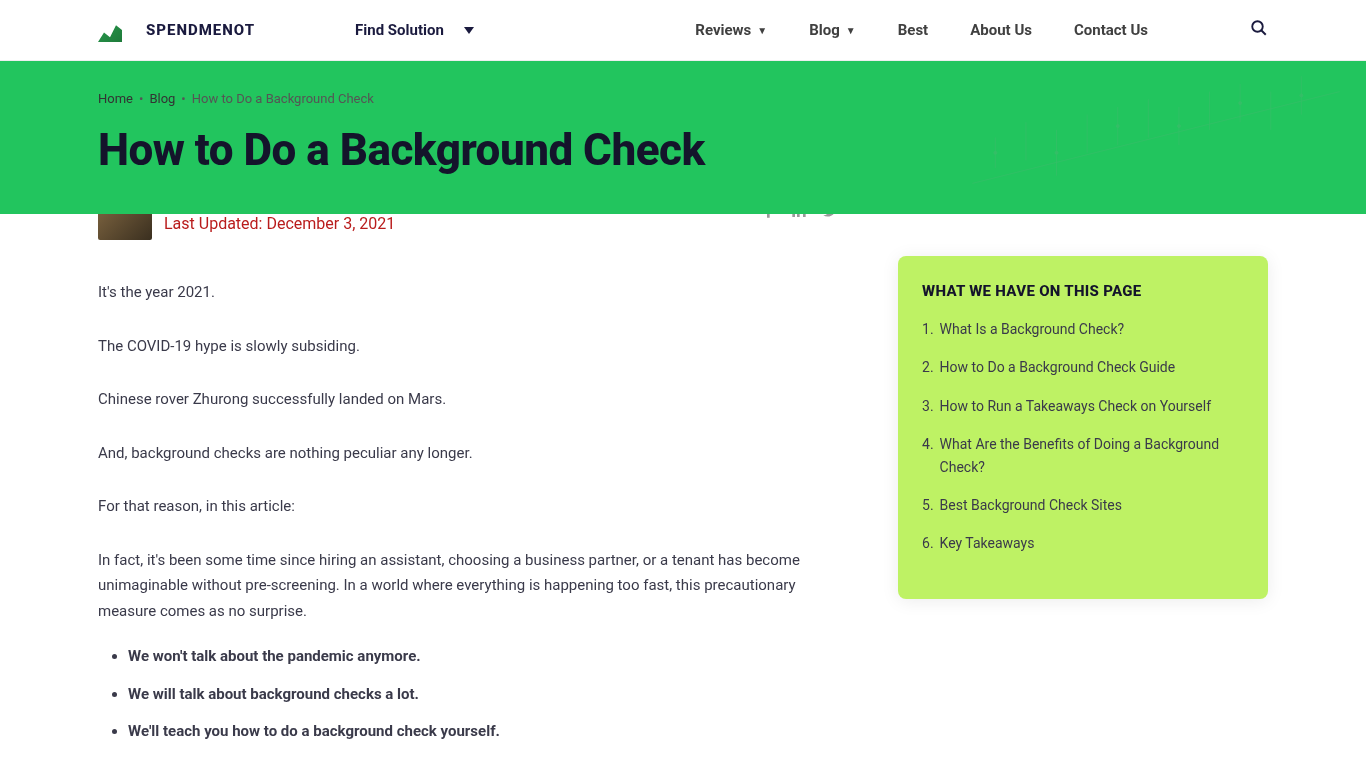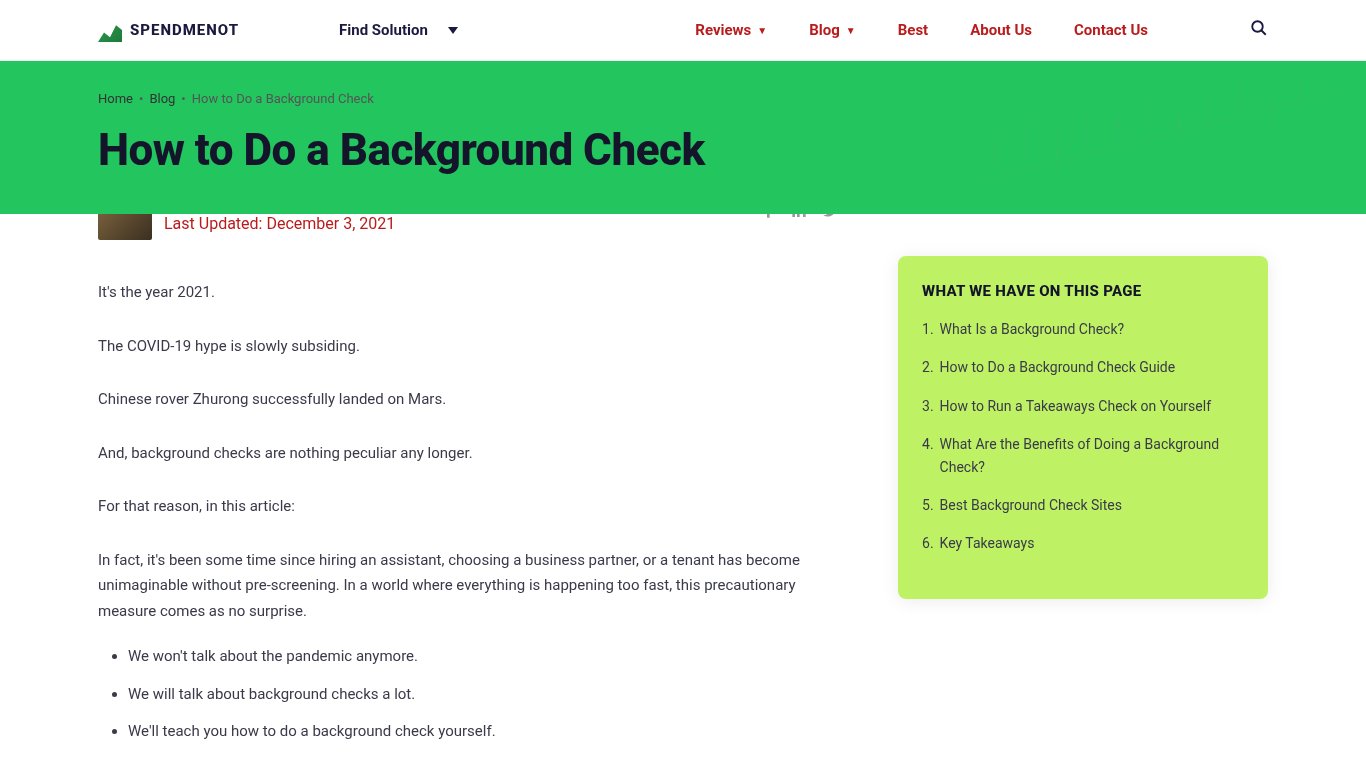--- a/index.html
+++ b/index.html
@@ -1,22 +1,22 @@
 <!DOCTYPE html>
 <html><head>
   <meta charset="utf-8">
   <style>
     * { margin: 0; padding: 0; box-sizing: border-box; }
     body { font-family: -apple-system, BlinkMacSystemFont, 'Segoe UI', Roboto, Arial, sans-serif; color: #1a1a2e; background: #fff; }
     .header { display: flex; align-items: center; padding: 18px 98px; border-bottom: 1px solid #eee; }
-    .logo { display: flex; align-items: center; gap: 8px; font-weight: 800; letter-spacing: 1px; color: #1a1a3e; font-size: 15px; text-align: center; }
+    .logo { display: flex; align-items: center; gap: 24px; font-weight: 800; letter-spacing: 1px; color: #1a1a3e; font-size: 15px; text-align: center; }
     .logo-icon { width: 24px; height: 24px; background: linear-gradient(135deg, #2a9d4f 0%, #1e7a3a 100%); clip-path: polygon(0 100%, 25% 60%, 50% 80%, 75% 30%, 100% 50%, 100% 100%); }
     .find-solution { margin-left: 100px; font-weight: 700; color: #1a1a3e; font-size: 15px; display: flex; align-items: center; gap: 20px; cursor: pointer; }
     .nav { margin-left: auto; display: flex; gap: 42px; align-items: center; }
-    .nav-item { font-weight: 700; color: #b91c1c; font-size: 15px; cursor: pointer; display: flex; align-items: center; gap: 6px; }
+    .nav-item { font-weight: 700; color: #404040; font-size: 15px; cursor: pointer; display: flex; align-items: center; gap: 6px; }
     .chevron { font-size: 10px; }
     .search-icon { margin-left: 60px; cursor: pointer; }
     .hero { background: #22c55e; padding: 30px 98px 38px; position: relative; overflow: hidden; }
     .hero-decor { position: absolute; right: -30px; top: 0; width: 480px; height: 100%; opacity: 0.15; pointer-events: none; }
     .breadcrumb { font-size: 13px; color: #555; display: flex; gap: 6px; align-items: center; }
     .breadcrumb a { color: #333; text-decoration: none; }
     .breadcrumb .sep { color: #555; }
     .page-title { font-size: 44px; font-weight: 800; color: #14142b; margin-top: 18px; letter-spacing: -0.5px; }
     .content-wrap { display: flex; gap: 60px; padding: 0 98px; max-width: 1366px; }
     .main-col { flex: 1; max-width: 760px; }
@@ -24,21 +24,21 @@
     .avatar { width: 54px; height: 54px; border-radius: 2px; background: linear-gradient(135deg, #8b6f47 0%, #3a2f1f 100%); flex-shrink: 0; }
     .author-meta { display: flex; flex-direction: column; gap: 2px; }
     .author-by { font-size: 12px; color: #777; }
     .author-name { font-weight: 700; color: #1a1a3e; font-size: 12px; }
     .author-date { font-size: 16px; color: #b91c1c; }
     .social { margin-left: auto; display: flex; gap: 14px; align-items: center; color: #888; }
     .social span { cursor: pointer; }
     .article-body { margin-top: 40px; }
     .article-body p { font-size: 15px; line-height: 1.7; color: #3a3a4a; margin-bottom: 28px; }
     .article-body ul { margin-left: 30px; margin-top: -8px; }
-    .article-body li { font-size: 15px; line-height: 1.7; color: #3a3a4a; margin-bottom: 12px; }
+    .article-body li { font-size: 15px; line-height: 1.7; color: #3a3a4a; margin-bottom: 12px; font-weight: bold; }
     .sidebar { width: 370px; flex-shrink: 0; margin-top: 42px; }
     .toc-card { background: #bef264; border-radius: 8px; box-shadow: 0 2px 18px rgba(0,0,0,0.08); padding: 26px 24px 28px; }
     .toc-title { font-weight: 800; font-size: 15px; color: #14142b; letter-spacing: 0.3px; margin-bottom: 18px; }
     .toc-list { list-style: none; counter-reset: toc; }
     .toc-list li { counter-increment: toc; font-size: 14px; color: #3a3a4a; line-height: 1.6; margin-bottom: 16px; cursor: pointer; display: flex; }
     .toc-list li::before { content: counter(toc) "."; margin-right: 6px; color: #3a3a4a; flex-shrink: 0; }
     .filter-tri { width: 0; height: 0; border-left: 5px solid transparent; border-right: 5px solid transparent; border-top: 7px solid #1a1a3e; display: inline-block; }
   </style>
 </head>
 <body>

